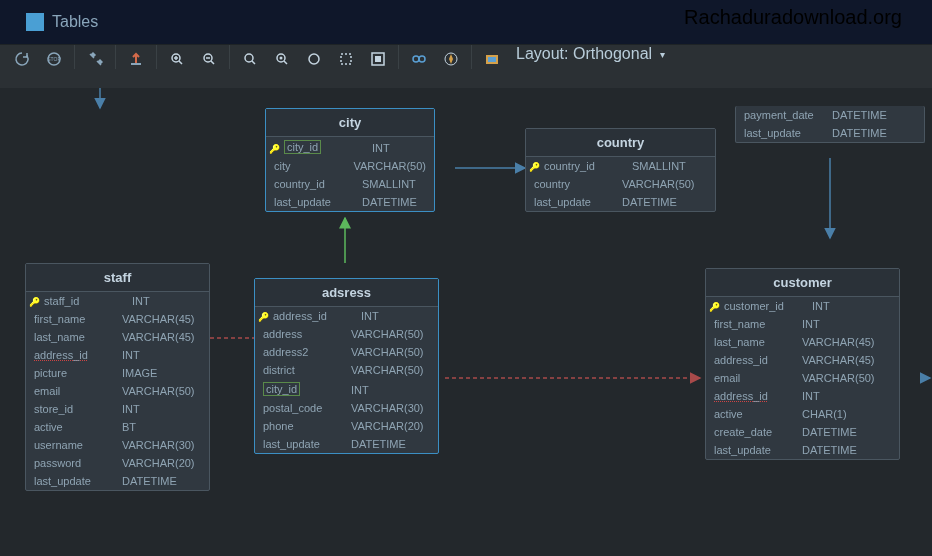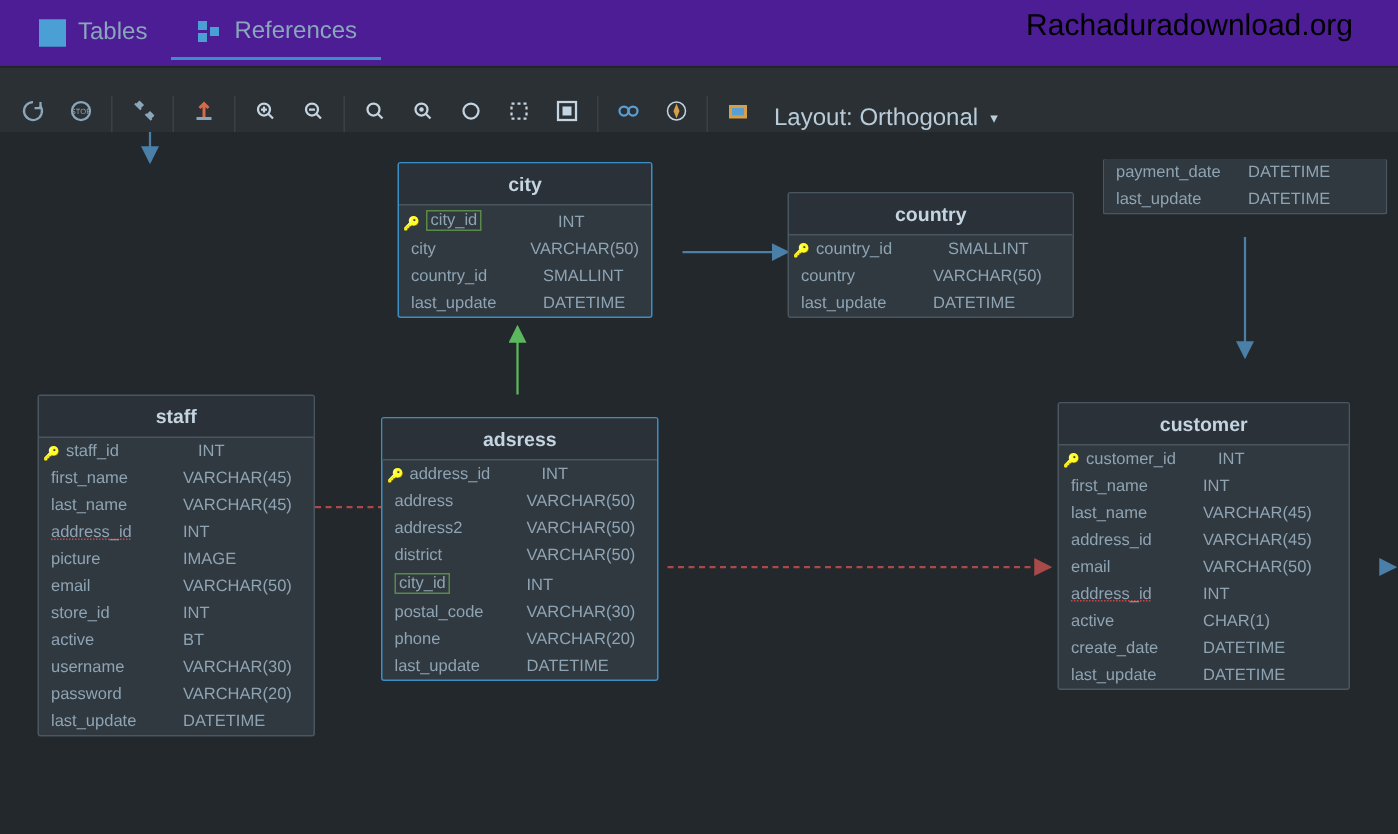--- a/index.html
+++ b/index.html
@@ -1,27 +1,27 @@
 <!DOCTYPE html>
 <html><head>
 <meta charset="utf-8">
 <style>
 *{box-sizing:border-box;margin:0;padding:0}
 body{width:932px;height:556px;background:#2b3034;font-family:Arial,sans-serif;color:#9fb4c4;overflow:hidden;position:relative}
 .watermark{position:absolute;top:6px;right:30px;color:#000;font-weight:normal;font-size:20px;z-index:100}
-.tabbar{display:flex;align-items:center;height:44px;padding:0 10px;background:#4c1d95}
+.tabbar{display:flex;align-items:center;height:44px;padding:0 10px;background:#0f172a}
 .tab{display:flex;align-items:center;gap:8px;padding:8px 16px;cursor:pointer;font-size:16px;color:#8aa6bb}
 .tab.active{color:#8aa6bb;border-bottom:2px solid #3b8fc4}
 .tab-icon{width:18px;height:18px;display:inline-block}
 .tables-icon{background:linear-gradient(to bottom,#4a9fd4 33%,transparent 33%,transparent 66%,#4a9fd4 66%),linear-gradient(to right,#4a9fd4 33%,transparent 33%,transparent 66%,#4a9fd4 66%);background-color:#4a9fd4;border:1px solid #4a9fd4}
 .refs-icon{position:relative}
 .refs-icon::before,.refs-icon::after{content:"";position:absolute;width:6px;height:6px;background:#4a9fd4}
 .refs-icon::before{top:2px;left:2px;box-shadow:0 8px 0 #4a9fd4}
 .refs-icon::after{top:6px;left:10px}
-.toolbar{display:flex;align-items:flex-end;height:44px;padding:0 8px;background:#2b3034;border-top:1px solid #1e2326;gap:4px}
+.toolbar{display:flex;align-items:flex-start;height:44px;padding:0 8px;background:#2b3034;border-top:1px solid #1e2326;gap:4px}
 .tbtn{width:28px;height:28px;display:flex;align-items:center;justify-content:center;cursor:pointer;color:#9fb4c4;font-size:14px;border-radius:3px}
 .tsep{width:1px;height:24px;background:#3a4145;margin:0 2px}
 .layout-label{font-size:16px;color:#b8ccd9;margin-left:6px;display:flex;align-items:center;gap:4px}
 .layout-label::after{content:"▾";font-size:10px;margin-left:4px}
 .canvas{position:relative;width:100%;height:calc(100% - 88px);background:#23282c;overflow:hidden}
 .entity{position:absolute;background:#303840;border:1px solid #4a5660;border-radius:2px;font-size:11px;min-width:170px}
 .entity.selected{border:1px solid #3b8fc4}
 .entity-header{background:#2a3138;padding:6px 0;text-align:center;font-size:13px;font-weight:bold;color:#c4d4e0;border-bottom:1px solid #4a5660}
 .entity-row{display:flex;padding:3px 8px;gap:8px;align-items:flex-end}
 .col-name{width:80px;color:#8fa4b3;font-size:11px}
@@ -38,24 +38,20 @@
 </head>
 <body>
 
 <div class="watermark">Rachaduradownload.org</div>
 
 <div class="tabbar">
   <div class="tab">
     <span class="tab-icon tables-icon"></span>
     <span>Tables</span>
   </div>
-  <div class="tab active">
-    <span class="tab-icon refs-icon"></span>
-    <span>References</span>
-  </div>
 </div>
 
 <div class="toolbar">
   <div class="tbtn">
       <svg width="16" height="16" viewBox="0 0 16 16">
         <path d="M8 2a6 6 0 1 0 5.2 3L12 6" fill="none" stroke="#8aa6bb" stroke-width="1.5"></path>
         <path d="M13 2v4h-4" fill="none" stroke="#8aa6bb" stroke-width="1.5"></path>
       </svg>
     </div>
   <div class="tbtn">

